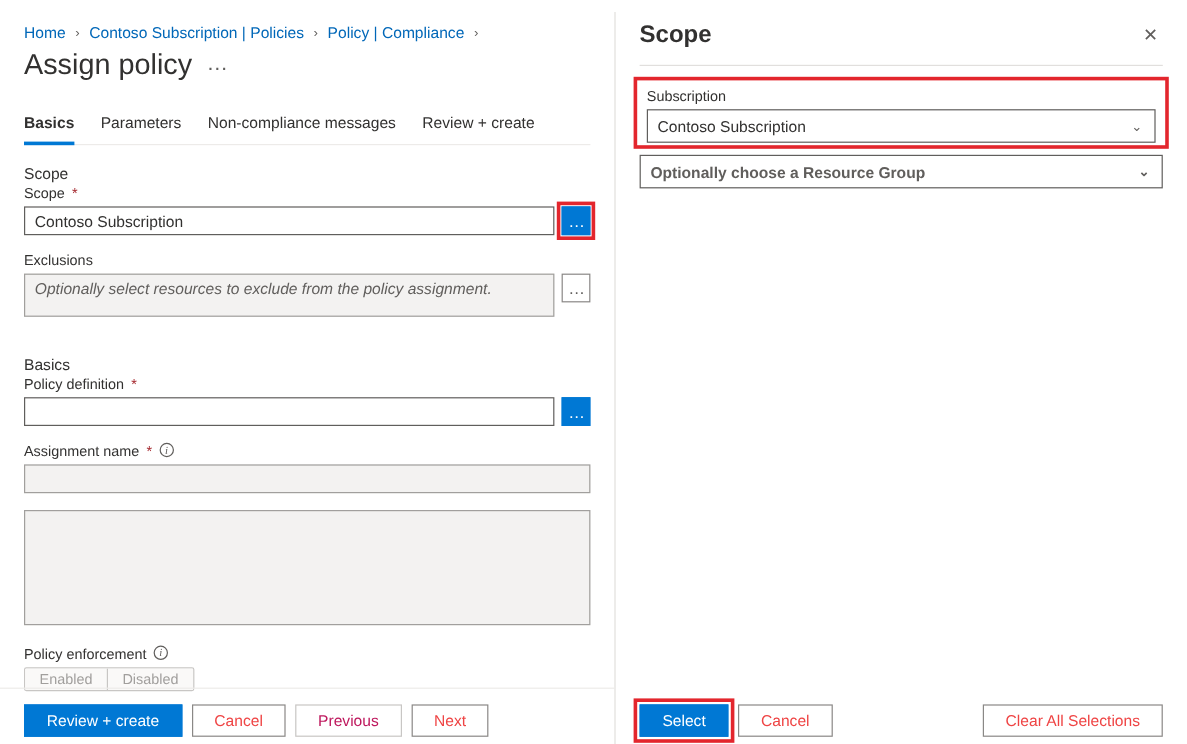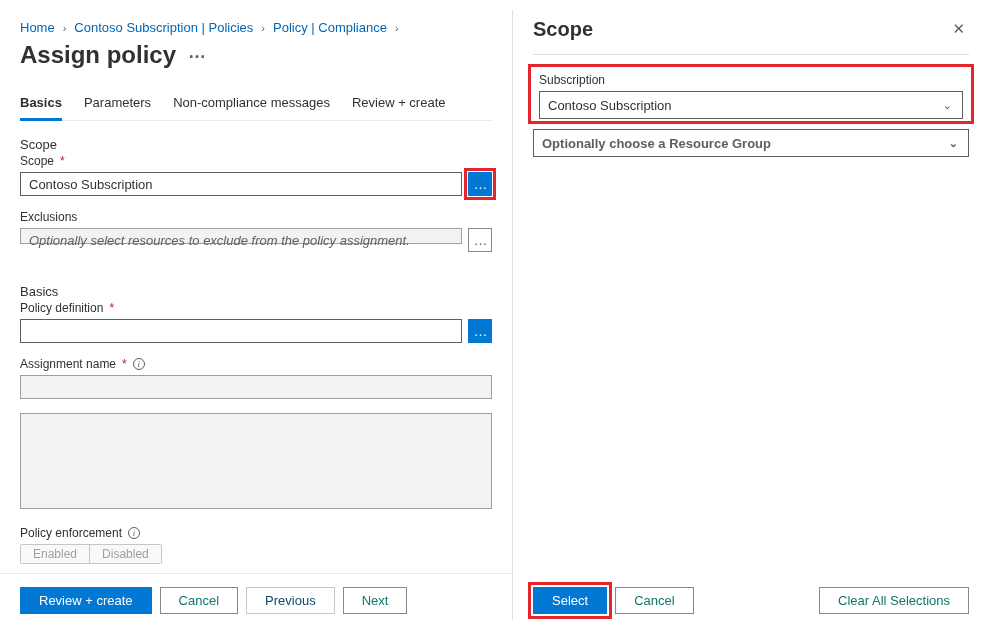--- a/index.html
+++ b/index.html
@@ -48,21 +48,21 @@
       color: #0067b8;
       text-decoration: none;
       cursor: pointer;
     }
     .bc-sep {
       color: #605e5c;
       font-size: 11px;
     }
     .page-title {
       font-size: 24px;
-      font-weight: 700;
+      font-weight: 400;
       color: #323130;
       display: flex;
       align-items: center;
       gap: 12px;
       margin-bottom: 26px;
     }
     .title-dots {
       font-size: 18px;
       color: #605e5c;
       line-height: 1;
@@ -91,21 +91,20 @@
       font-size: 13px;
       font-weight: 400;
       margin-bottom: 2px;
       color: #323130;
     }
     .label-row {
       font-size: 12px;
       color: #323130;
       margin-bottom: 4px;
       display: flex;
-      align-items: center;
       gap: 6px;
     }
     .label-row a {
       color: #0067b8;
       text-decoration: none;
       font-size: 12px;
     }
     .req {
       color: #a4262c;
     }
@@ -147,21 +146,21 @@
       background: #f3f2f1;
       border-color: #a19f9d;
       color: #605e5c;
     }
     .readonly-input {
       flex: 1;
       border: 1px solid #a19f9d;
       background: #f3f2f1;
       font-size: 13px;
       padding: 4px 8px;
-      height: 16px;
+      height: 36px;
       color: #605e5c;
       font-style: italic;
     }
     .more-btn {
       width: 24px;
       height: 24px;
       border: 1px solid #8a8886;
       background: #fff;
       display: flex;
       align-items: center;
@@ -217,29 +216,29 @@
       right: 20px;
       justify-content: space-between;
     }
     .btn {
       font-family: inherit;
       font-size: 13px;
       padding: 5px 18px;
       border: 1px solid #8a8886;
       background: #fff;
       cursor: pointer;
-      color: #0f766e;
+      color: #ef4444;
     }
     .btn.primary {
       background: #0078d4;
       border-color: #0078d4;
       color: #fff;
     }
     .btn.disabled {
-      color: #0c4a6e;
+      color: #be185d;
       border-color: #c8c6c4;
       cursor: not-allowed;
     }
     .right-header {
       display: flex;
       justify-content: space-between;
       align-items: center;
       margin-bottom: 12px;
     }
     .right-title {

